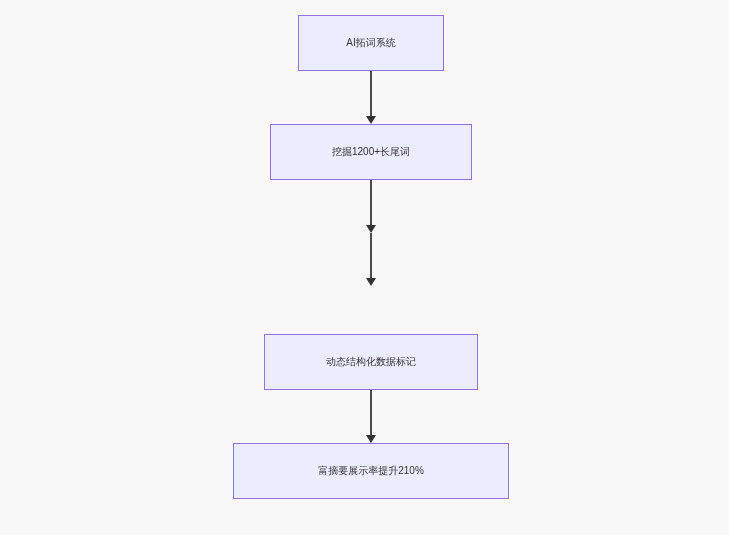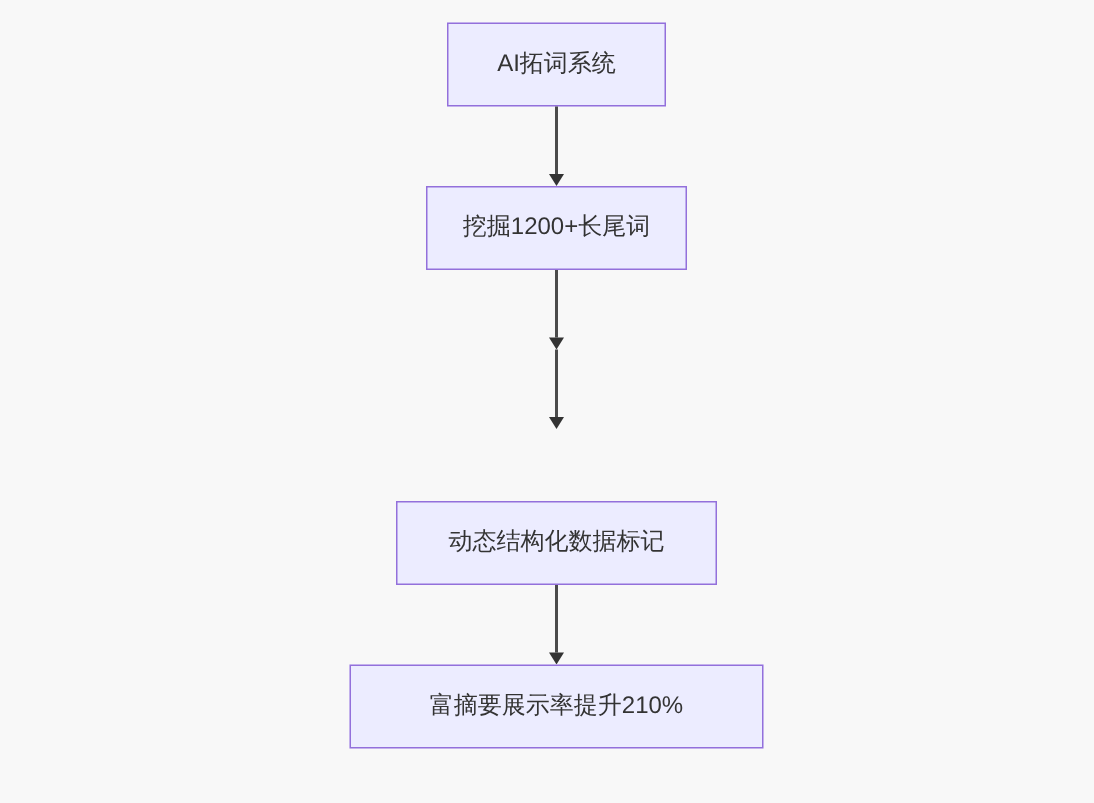--- a/index.html
+++ b/index.html
@@ -23,27 +23,27 @@
   }
 
   .node {
     display: flex;
     align-items: center;
     justify-content: center;
     height: 56px;
     background: #ECECFF;
     border: 1px solid #9370DB;
     color: #333333;
-    font-size: 16px;
+    font-size: 10px;
     line-height: 1;
     white-space: nowrap;
     flex-shrink: 0;
   }
   .node-0 { width: 146px; }
-  .node-1 { width: 174px; }
+  .node-1 { width: 202px; }
   .node-2 { width: 222px; }
   .node-3 { width: 214px; margin-top: 48px; }
   .node-4 { width: 276px; }
 
   .arrow {
     display: flex;
     flex-direction: column;
     align-items: center;
     height: 53px;
     flex-shrink: 0;

